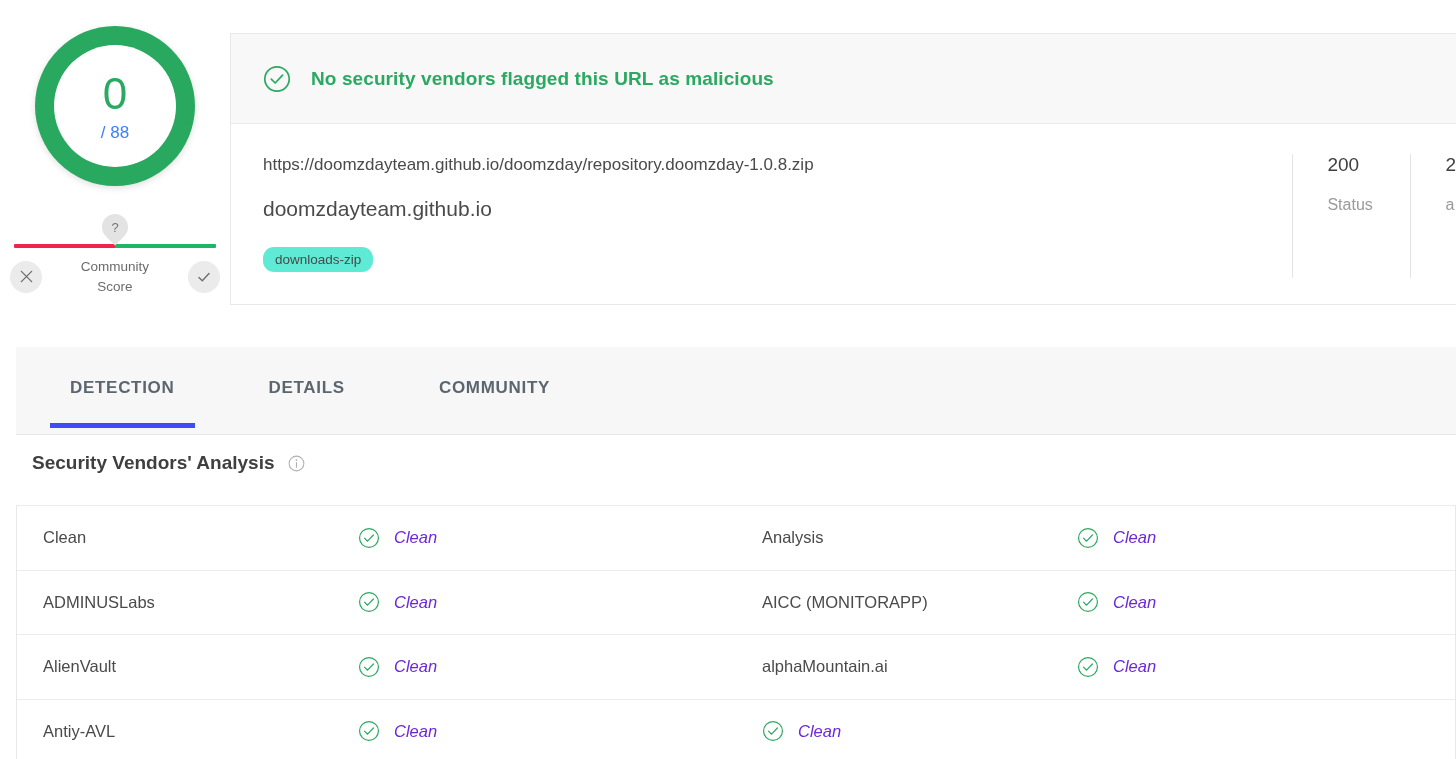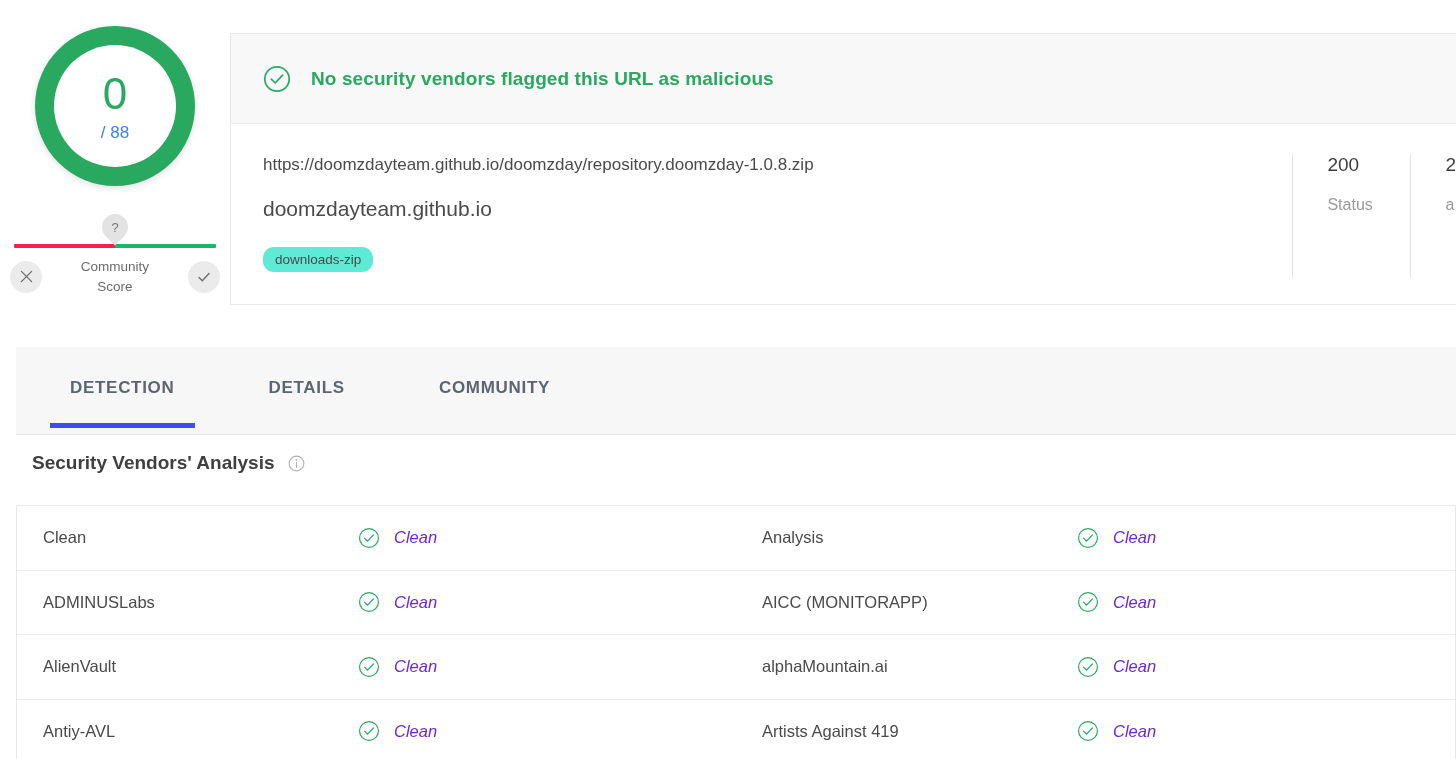--- a/index.html
+++ b/index.html
@@ -383,21 +383,20 @@
           <span class="vi">
             <svg width="22" height="22" viewBox="0 0 24 24">
               <circle cx="12" cy="12" r="10.3" fill="none" stroke="#2aa961" stroke-width="1.3"></circle>
               <path d="M7.1 12.2 L10.4 15.5 L16.8 8.7" fill="none" stroke="#2aa961" stroke-width="1.3" stroke-linecap="round" stroke-linejoin="round"></path>
             </svg>
           </span>
           <span class="vt">Clean</span>
         </span>
       </div>
       <div class="vcell">
-        <span class="vname">Artists Against 419</span>
         <span class="vverdict">
           <span class="vi">
             <svg width="22" height="22" viewBox="0 0 24 24">
               <circle cx="12" cy="12" r="10.3" fill="none" stroke="#2aa961" stroke-width="1.3"></circle>
               <path d="M7.1 12.2 L10.4 15.5 L16.8 8.7" fill="none" stroke="#2aa961" stroke-width="1.3" stroke-linecap="round" stroke-linejoin="round"></path>
             </svg>
           </span>
           <span class="vt">Clean</span>
         </span>
       </div>

